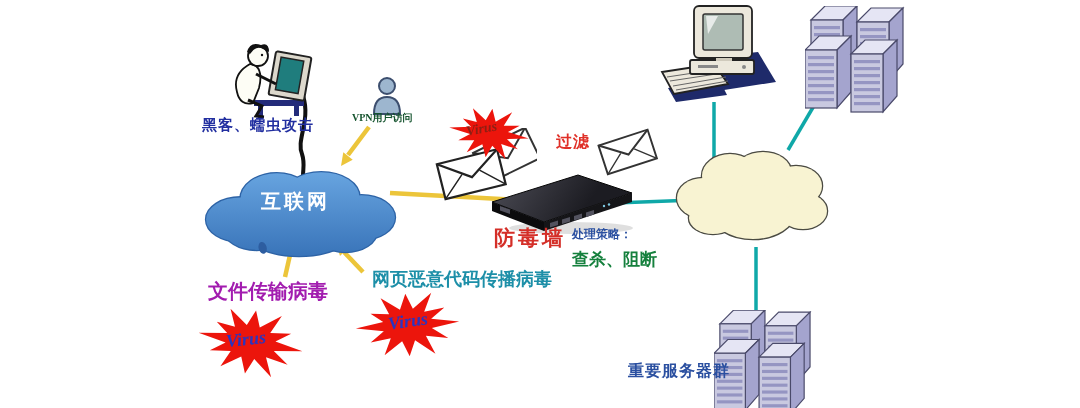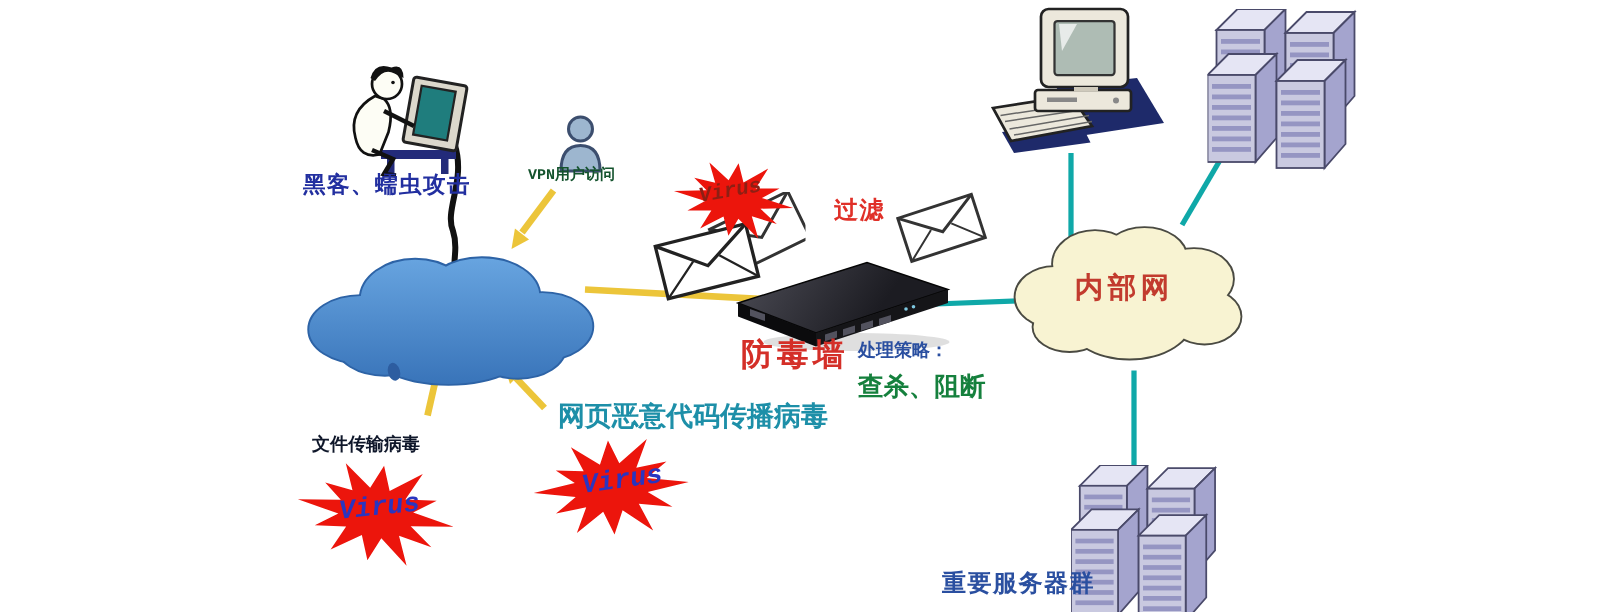--- a/index.html
+++ b/index.html
@@ -1,16 +1,16 @@
 <!DOCTYPE html>
 <html><head>
 <meta charset="utf-8">
 <style>
   html,body{margin:0;padding:0;}
-  #canvas{position:relative;width:1080px;height:408px;background:#ffffff;overflow:hidden;font-family:Liberation Mono, monospace;}
+  #canvas{position:relative;width:1080px;height:408px;background:#ffffff;overflow:hidden;font-family:Liberation Serif, serif;}
   .abs{position:absolute;}
   .lbl{position:absolute;white-space:nowrap;font-weight:bold;line-height:1.1;}
 </style>
 </head>
 <body>
 
 <div id="canvas">
 
   <svg width="0" height="0" style="position:absolute">
     <defs>
@@ -88,20 +88,21 @@
       <ellipse cx="42" cy="62" rx="34" ry="22"></ellipse>
       <ellipse cx="78" cy="42" rx="36" ry="26"></ellipse>
       <ellipse cx="122" cy="40" rx="38" ry="25"></ellipse>
       <ellipse cx="162" cy="60" rx="33" ry="22"></ellipse>
       <ellipse cx="100" cy="68" rx="58" ry="30"></ellipse>
       <ellipse cx="58" cy="72" rx="32" ry="20"></ellipse>
       <ellipse cx="146" cy="74" rx="31" ry="20"></ellipse>
     </g>
     <ellipse cx="64" cy="90" rx="4" ry="6" fill="#2d5da0" transform="rotate(-15 64 90)"></ellipse>
   </svg>
+  <div class="lbl" style="left:233px;top:190px;width:125px;text-align:center;font-size:20px;color:#ffffff;letter-spacing:3px">互联网</div>
 
   <svg class="abs" style="left:432px;top:128px" width="105" height="82" viewBox="0 0 105 82">
     <g transform="rotate(-26 65 40) translate(20,-6)">
       <rect x="30" y="22" width="58" height="34" fill="#fff" stroke="#333" stroke-width="2"></rect>
       <polyline points="30,22 59,42 88,22" fill="none" stroke="#333" stroke-width="2"></polyline>
     </g>
     <g transform="rotate(-14 40 45)">
       <rect x="8" y="28" width="62" height="36" fill="#fff" stroke="#222" stroke-width="2.2"></rect>
       <polyline points="8,28 39,49 70,28" fill="none" stroke="#222" stroke-width="2.2"></polyline>
       <path d="M8,64 L30,44 M70,64 L48,44" stroke="#222" stroke-width="1.5"></path>
@@ -160,21 +161,20 @@
     <g fill="#f8f3d2">
       <ellipse cx="35" cy="62" rx="26" ry="20"></ellipse>
       <ellipse cx="62" cy="40" rx="28" ry="22"></ellipse>
       <ellipse cx="95" cy="36" rx="28" ry="20"></ellipse>
       <ellipse cx="128" cy="50" rx="26" ry="20"></ellipse>
       <ellipse cx="135" cy="75" rx="24" ry="18"></ellipse>
       <ellipse cx="85" cy="76" rx="42" ry="27"></ellipse>
       <ellipse cx="45" cy="82" rx="24" ry="16"></ellipse>
     </g>
   </svg>
-  <div class="lbl" style="left:692px;top:183px;width:115px;text-align:center;font-size:19px;color:#c23b2e;letter-spacing:3px">内部网</div>
 
   <svg class="abs" style="left:660px;top:4px" width="125" height="105" viewBox="0 0 125 105">
     <polygon points="44,54 98,48 116,78 64,86" fill="#1e2a6a"></polygon>
     <polygon points="8,84 60,77 67,91 16,98" fill="#1e2a6a"></polygon>
     <polygon points="2,68 54,60 68,80 14,90" fill="#ece8dc" stroke="#222" stroke-width="1.8"></polygon>
     <path d="M7,73 L60,65 M10,77 L63,69 M13,82 L66,73 M16,86 L68,77" stroke="#666" stroke-width="1"></path>
     <rect x="30" y="56" width="64" height="14" rx="2" fill="#ece8dc" stroke="#222" stroke-width="1.8"></rect>
     <rect x="38" y="61" width="20" height="3" fill="#888"></rect>
     <circle cx="84" cy="63" r="2" fill="#888"></circle>
     <rect x="34" y="2" width="58" height="52" rx="5" fill="#ece8dc" stroke="#222" stroke-width="1.8"></rect>
@@ -189,23 +189,23 @@
     <use href="#tower" transform="translate(0,30)"></use>
     <use href="#tower" transform="translate(46,34)"></use>
   </svg>
 
   <svg class="abs" style="left:714px;top:310px" width="98" height="110" viewBox="0 0 100 112">
     <use href="#tower" transform="translate(6,0)"></use>
     <use href="#tower" transform="translate(52,2)"></use>
     <use href="#tower" transform="translate(0,30)"></use>
     <use href="#tower" transform="translate(46,34)"></use>
   </svg>
-  <div class="lbl" style="left:628px;top:382px;font-size:16px;color:#2a4fa0;letter-spacing:1px">重要服务器群</div>
-
-  <div class="lbl" style="left:208px;top:291px;font-size:12px;color:#0f172a">文件传输病毒</div>
+  <div class="lbl" style="left:628px;top:362px;font-size:16px;color:#2a4fa0;letter-spacing:1px">重要服务器群</div>
+
+  <div class="lbl" style="left:208px;top:280px;font-size:20px;color:#a21caf">文件传输病毒</div>
   <svg class="abs" style="left:194px;top:302px" width="113" height="80" viewBox="0 0 120 80">
     <use href="#burstshape" fill="#ec150c" transform="rotate(10 60 40)"></use>
   </svg>
   <div class="lbl" style="left:226px;top:330px;font-size:18px;font-style:italic;color:#2a35c0;transform:rotate(-6deg)">Virus</div>
 
   <div class="lbl" style="left:372px;top:270px;font-size:18px;color:#1d8fa8">网页恶意代码传播病毒</div>
   <svg class="abs" style="left:350px;top:288px" width="115" height="74" viewBox="0 0 120 80">
     <use href="#burstshape" fill="#ec150c" transform="rotate(-4 60 40)"></use>
   </svg>
   <div class="lbl" style="left:388px;top:312px;font-size:18px;font-style:italic;color:#2a35c0;transform:rotate(-8deg)">Virus</div>

